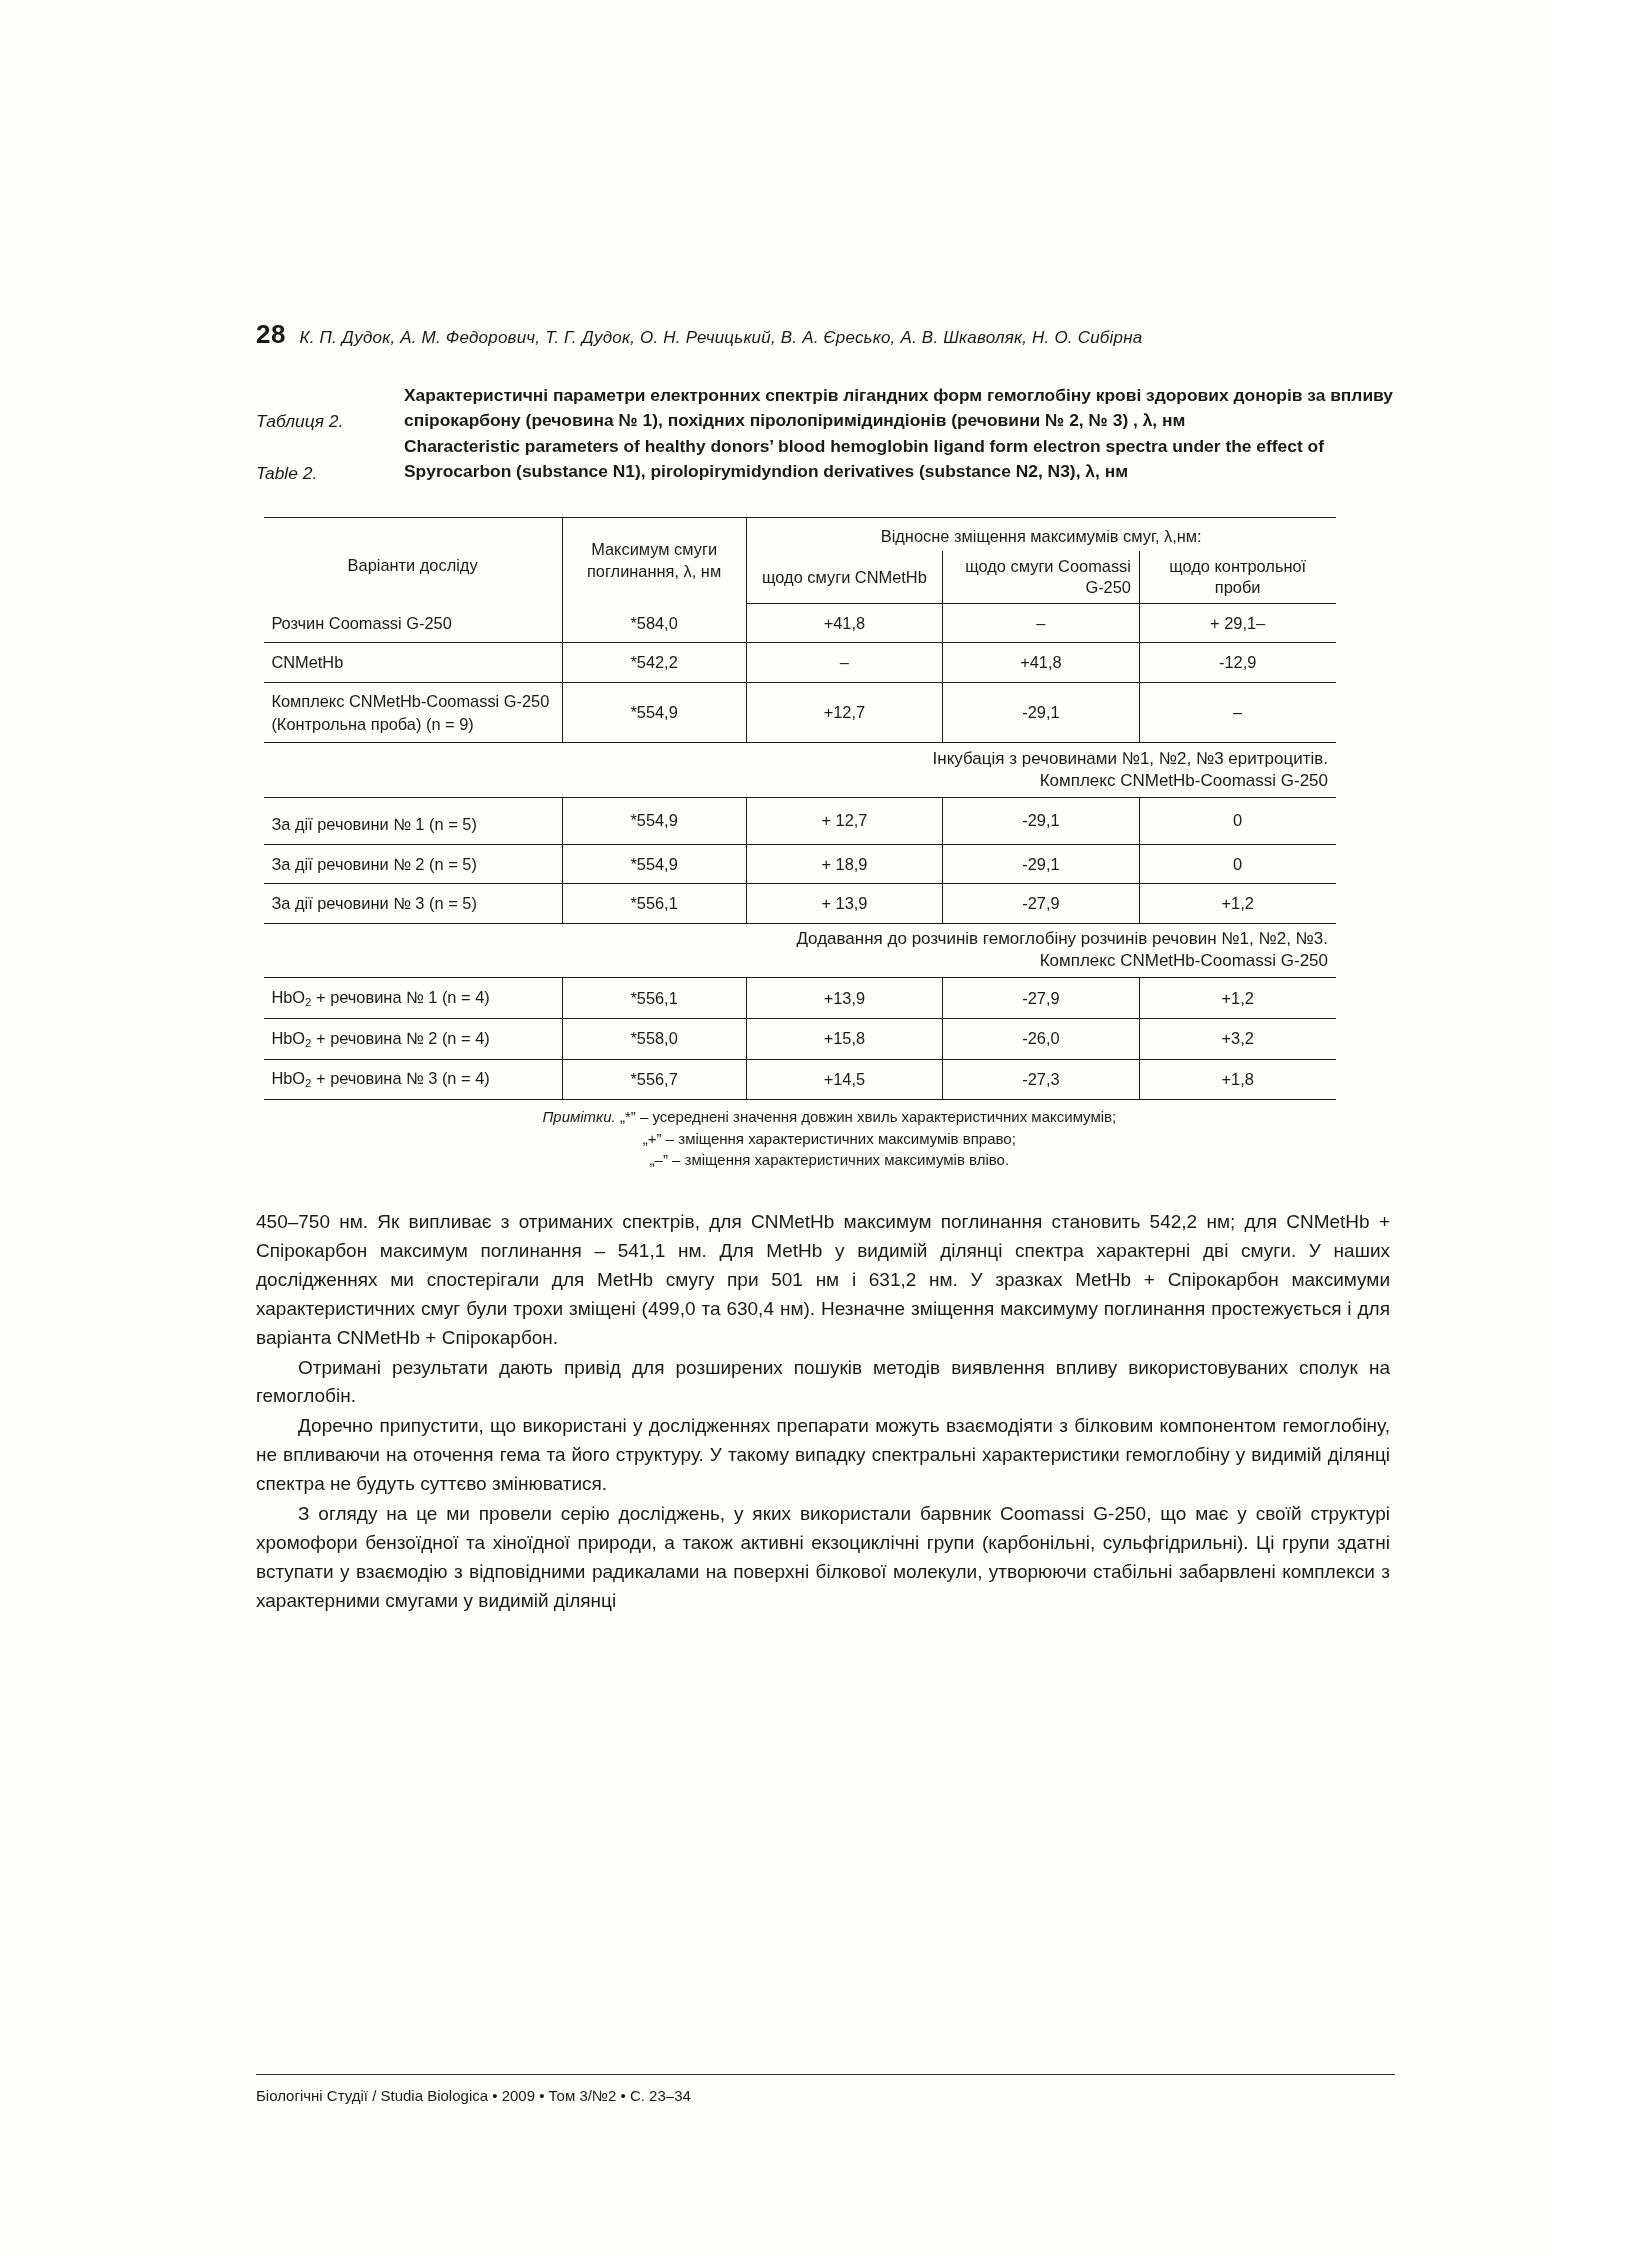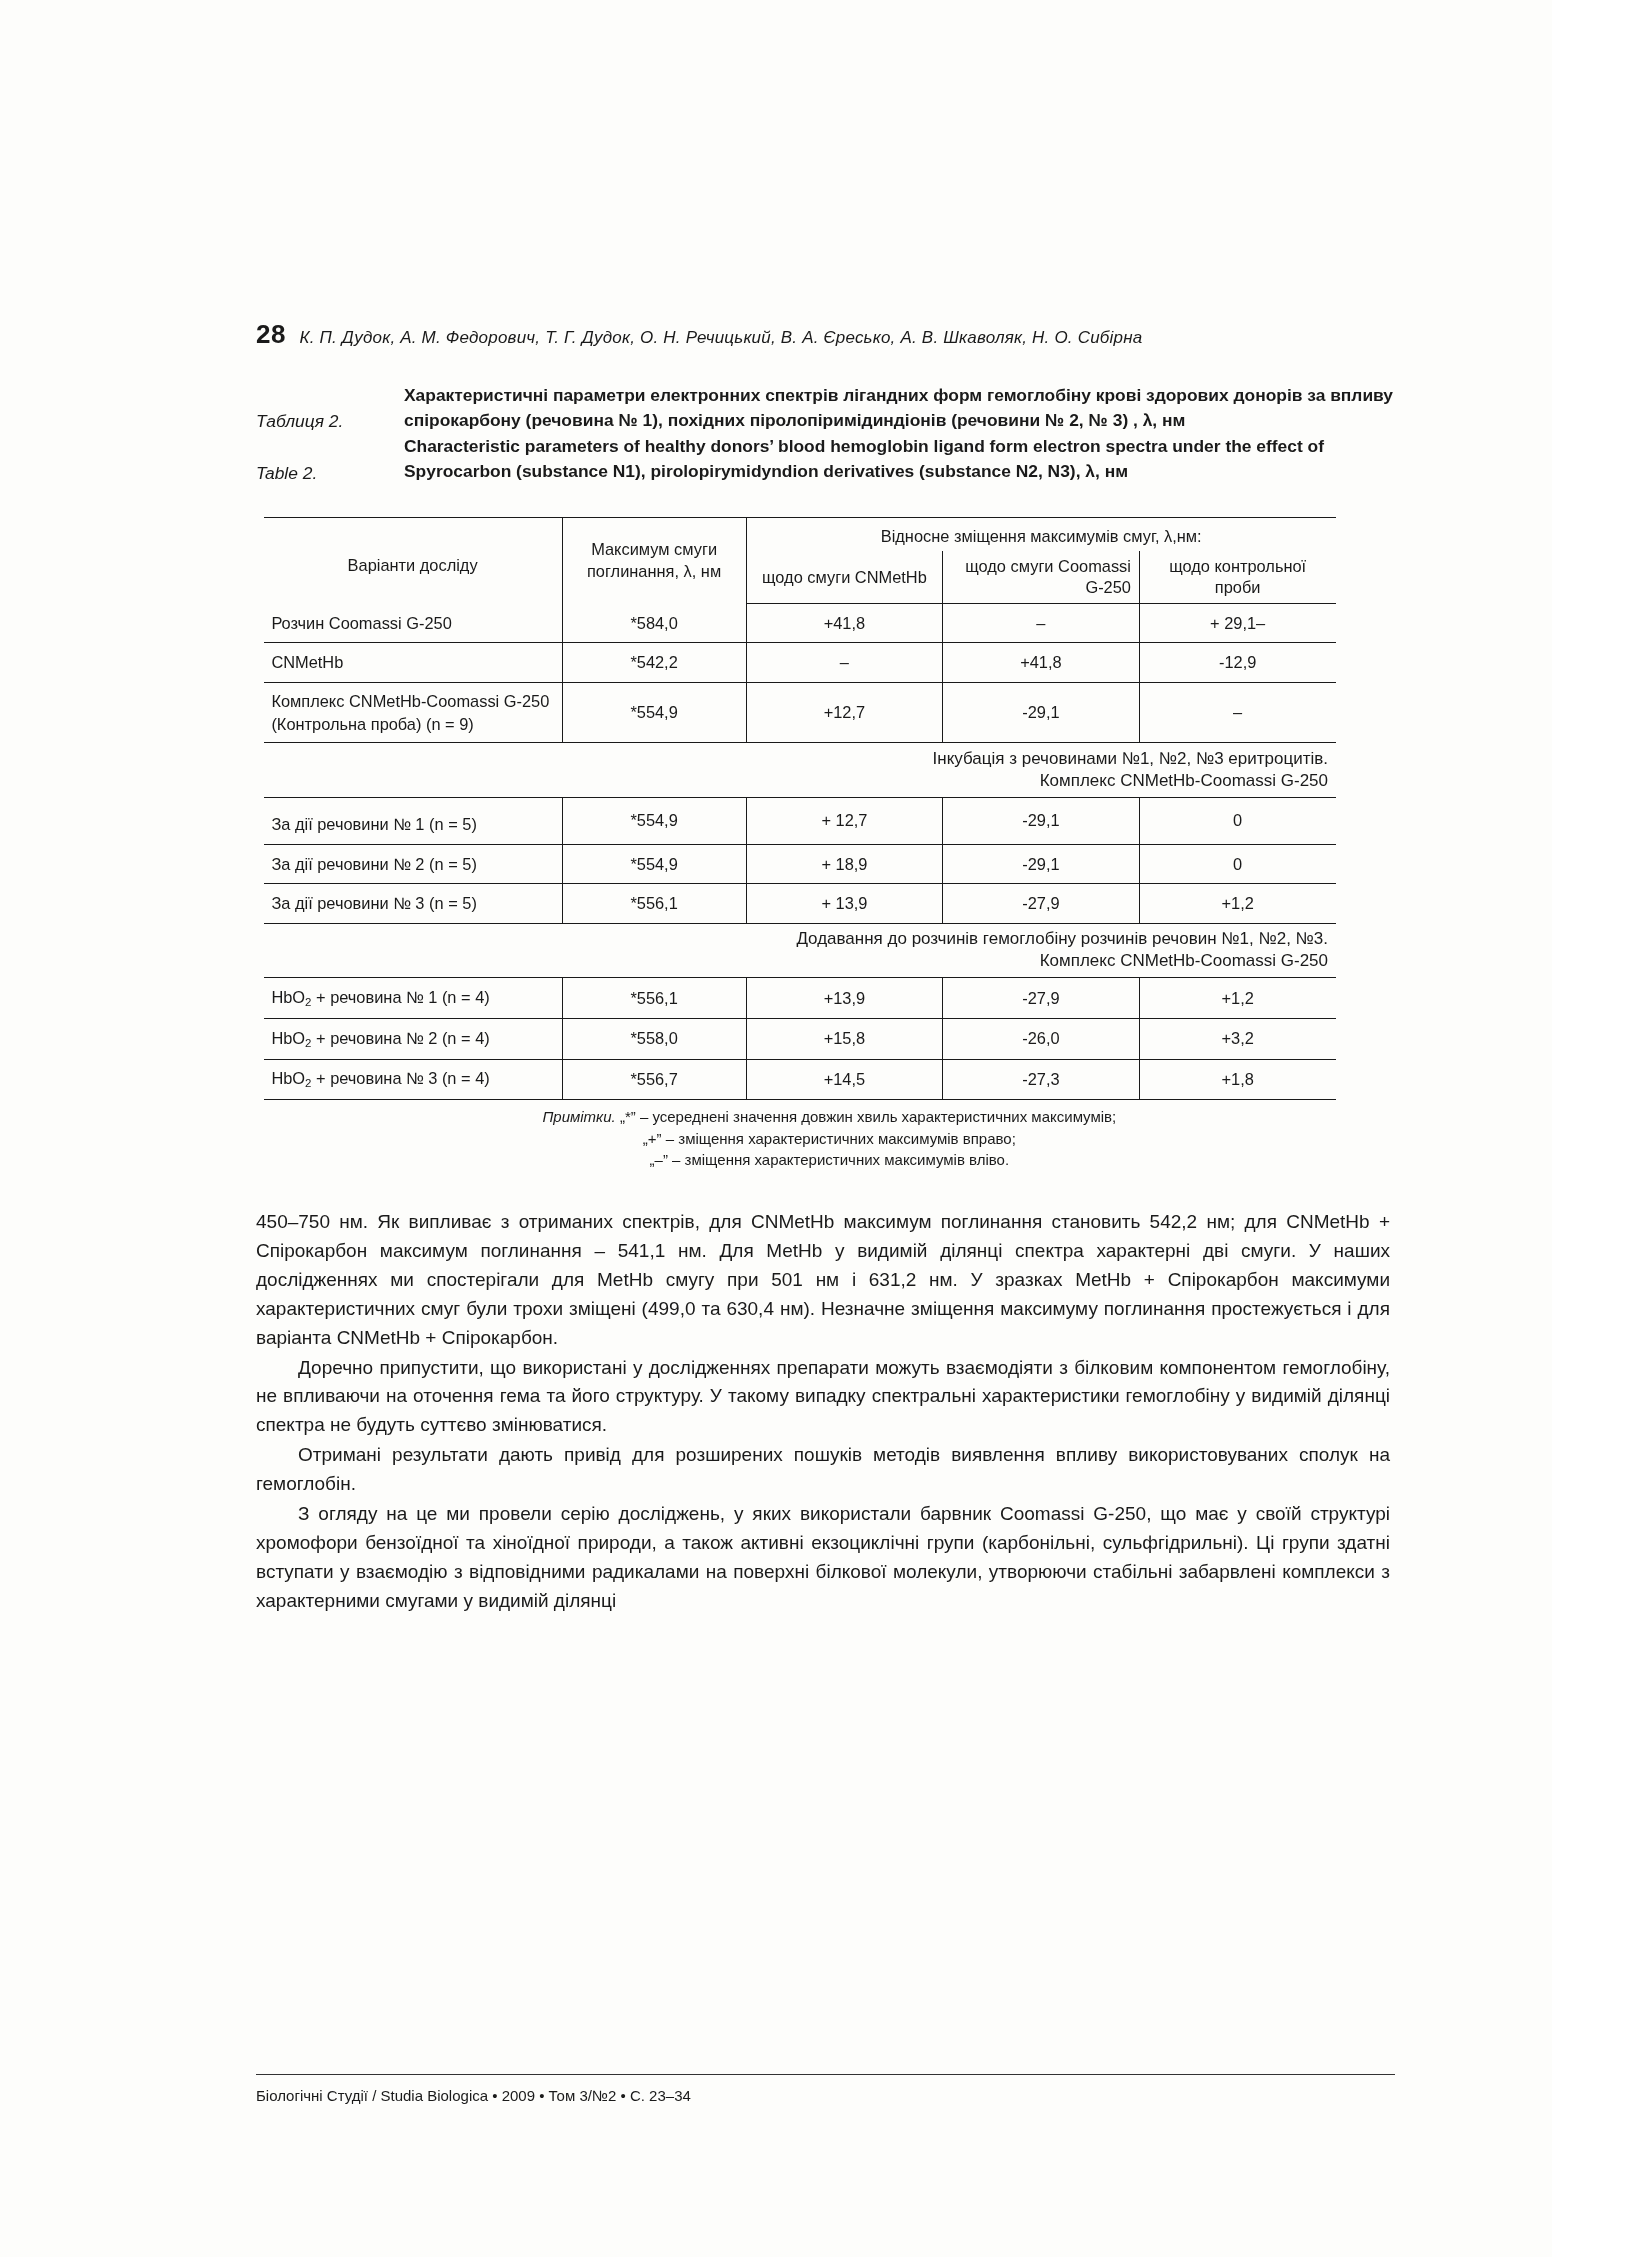--- a/index.html
+++ b/index.html
@@ -283,22 +283,22 @@
       <div class="n-first">
         <i>Примітки.</i>
         <span>„*” – усереднені значення довжин хвиль характеристичних максимумів;</span>
       </div>
       <div class="n-line">„+” – зміщення характеристичних максимумів вправо;</div>
       <div class="n-line">„–” – зміщення характеристичних максимумів вліво.</div>
     </div>
 
     <div class="body-text">
       <p>450–750 нм. Як випливає з отриманих спектрів, для CNMetHb максимум поглинання становить 542,2 нм; для CNMetHb + Спірокарбон максимум поглинання – 541,1 нм. Для MetHb у видимій ділянці спектра характерні дві смуги. У наших дослідженнях ми спостерігали для MetHb смугу при 501 нм і 631,2 нм. У зразках MetHb + Спірокарбон максимуми характеристичних смуг були трохи зміщені (499,0 та 630,4 нм). Незначне зміщення максимуму поглинання простежується і для варіанта CNMetHb + Спірокарбон.</p>
+      <p class="ind">Отримані результати дають привід для розширених пошуків методів виявлення впливу використовуваних сполук на гемоглобін.</p>
       <p class="ind">Доречно припустити, що використані у дослідженнях препарати можуть взаємодіяти з білковим компонентом гемоглобіну, не впливаючи на оточення гема та його структуру. У такому випадку спектральні характеристики гемоглобіну у видимій ділянці спектра не будуть суттєво змінюватися.</p>
-      <p class="ind">Отримані результати дають привід для розширених пошуків методів виявлення впливу використовуваних сполук на гемоглобін.</p>
       <p class="ind">З огляду на це ми провели серію досліджень, у яких використали барвник Coomassi G-250, що має у своїй структурі хромофори бензоїдної та хіноїдної природи, а також активні екзоциклічні групи (карбонільні, сульфгідрильні). Ці групи здатні вступати у взаємодію з відповідними радикалами на поверхні білкової молекули, утворюючи стабільні забарвлені комплекси з характерними смугами у видимій ділянці</p>
     </div>
 
   </div>
 
   <div class="footer">
     <hr>
     <div class="f-text">Біологічні Студії / Studia Biologica • 2009 • Том 3/№2 • С. 23–34</div>
   </div>
 

